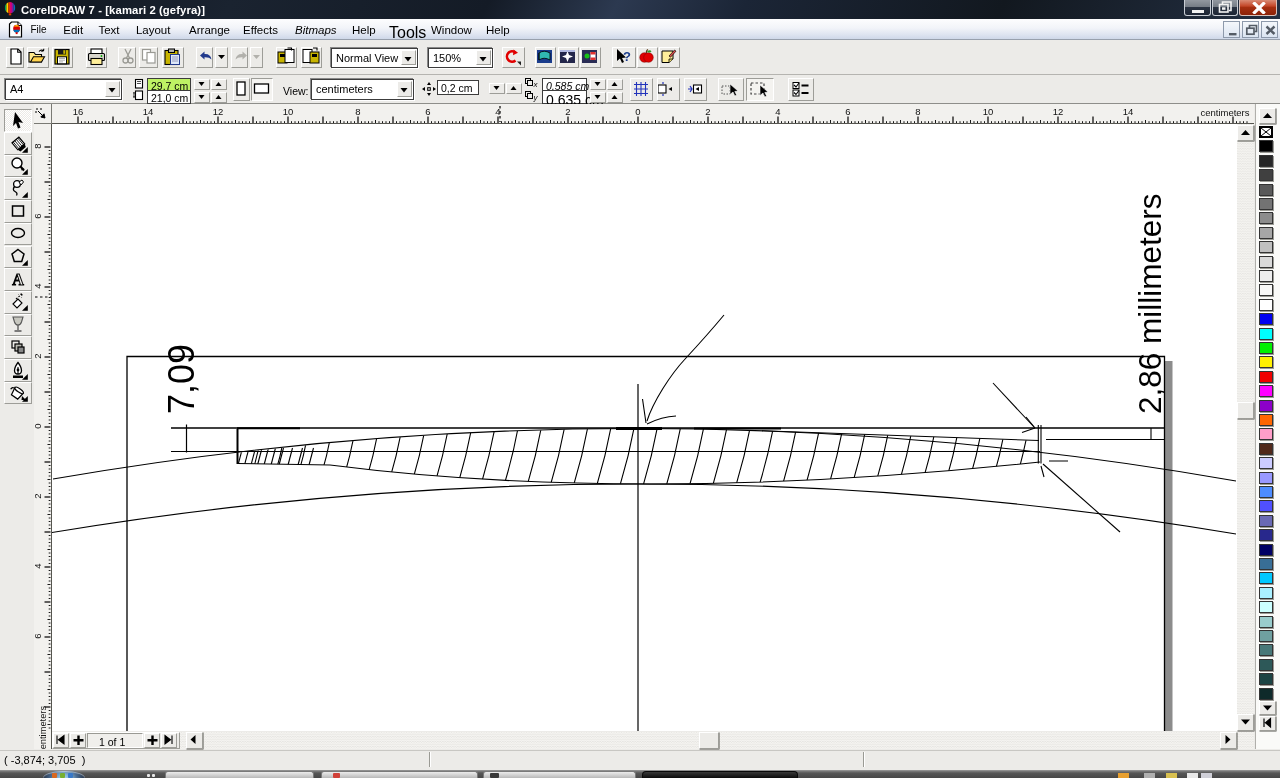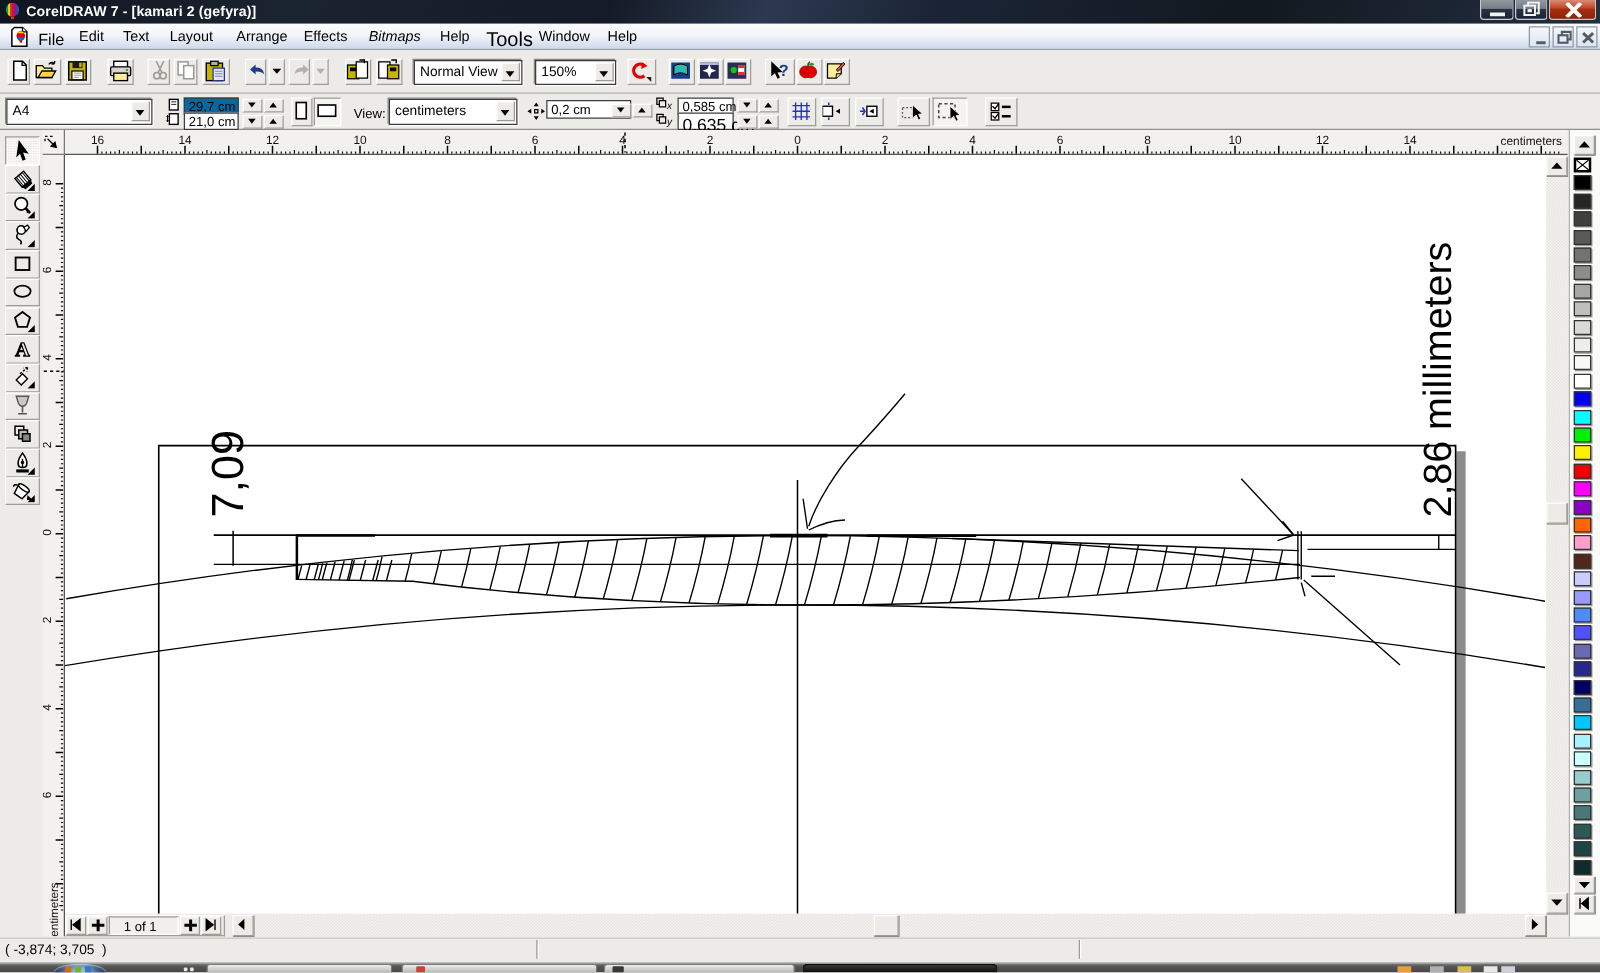--- a/index.html
+++ b/index.html
@@ -44,21 +44,21 @@
   </div>
 <div class="abs" style="left:0;top:19px;width:1280px;height:21px;background:linear-gradient(#fdfdfe 0%,#f2f4f9 45%,#dde3f0 80%,#cfd8e9 100%);border-bottom:1px solid #98a0ad;"></div>
 <svg class="abs" style="left:8px;top:21px" width="16" height="17" viewBox="0 0 16 17">
 <path d="M3.5,1 L10,1 L13.5,4.5 L13.5,16 L1.5,16 L1.5,3z" fill="#fff" stroke="#000" stroke-width="1.2"></path>
 <path d="M10,1 L10,4.5 L13.5,4.5" fill="#fff" stroke="#000" stroke-width="1.1"></path>
 <ellipse cx="8.6" cy="7.6" rx="3.4" ry="3.8" fill="#d00"></ellipse>
 <path d="M5.8,5.6 a3.4,3.8 0 0 1 5.6,0z" fill="#ffd400"></path>
 <path d="M5.3,8.8 a3.4,3.8 0 0 0 6.6,0z" fill="#0072bc"></path>
 <rect x="7.7" y="11.2" width="1.9" height="1.9" fill="#d00"></rect>
 </svg>
-<span class="abs" style="left:30.5px;top:23.5px;font-size:13px;color:#000;">File</span>
+<span class="abs" style="left:30.5px;top:23.5px;font-size:10px;color:#000;">File</span>
 <span class="abs" style="left:63.3px;top:23.5px;font-size:11.5px;color:#000;">Edit</span>
 <span class="abs" style="left:98.4px;top:23.5px;font-size:11.5px;color:#000;">Text</span>
 <span class="abs" style="left:135.9px;top:23.5px;font-size:11.5px;color:#000;">Layout</span>
 <span class="abs" style="left:189.1px;top:23.5px;font-size:11.5px;color:#000;">Arrange</span>
 <span class="abs" style="left:243px;top:23.5px;font-size:11.5px;color:#000;">Effects</span>
 <span class="abs" style="left:295px;top:23.5px;font-size:11.5px;color:#000;font-style:italic;">Bitmaps</span>
 <span class="abs" style="left:352px;top:23.5px;font-size:11.5px;color:#000;">Help</span>
 <span class="abs" style="left:389px;top:23.5px;font-size:16px;color:#000;">Tools</span>
 <span class="abs" style="left:431px;top:23.5px;font-size:11.5px;color:#000;">Window</span>
 <span class="abs" style="left:486px;top:23.5px;font-size:11.5px;color:#000;">Help</span>
@@ -241,21 +241,21 @@
         <path d="M2.5,4 L9.5,4 L6,8.5z" fill="#000"></path>
       </svg>
     </div>
   </div>
 <svg class="abs" style="left:133px;top:78px" width="13" height="24" viewBox="0 0 13 24">
 <rect x="2.5" y="1.5" width="7" height="8.5" fill="#fff" stroke="#000" stroke-width="1.1"></rect>
     <path d="M4,3.5 h4 M4,5.5 h4" stroke="#000" stroke-width="0.7"></path>
 <rect x="2.5" y="13" width="7" height="8.5" fill="#fff" stroke="#000" stroke-width="1.1"></rect>
     <path d="M1,14.5 l0,5 M0.2,15.5 l0.8,-1.2 l0.8,1.2 M0.2,18.3 l0.8,1.2 l0.8,-1.2" stroke="#000" stroke-width="0.8" fill="none"></path>
 </svg>
-<div class="abs" style="left:147px;top:78px;width:44px;height:13.5px;background:#0369a1;border:1.2px solid #3c3c3c;">
+<div class="abs" style="left:147px;top:78px;width:44px;height:13.5px;background:#bef264;border:1.2px solid #3c3c3c;">
     <span style="position:absolute;left:3px;top:1px;font-size:10.5px;color:#000;white-space:nowrap;">29,7 cm</span>
   </div>
 <div class="abs" style="left:147px;top:90px;width:44px;height:13.5px;background:#fff;border:1.2px solid #3c3c3c;">
     <span style="position:absolute;left:3px;top:1px;font-size:10.5px;color:#000;white-space:nowrap;">21,0 cm</span>
   </div>
 <div class="abs" style="left:194px;top:79px;width:33px;height:11px;">
     <div class="abs btn3d" style="left:0;top:0;width:16px;height:11px;">
       <svg width="13" height="8" viewBox="0 0 13 8" style="position:absolute;left:0;top:0">
         <path d="M3.5,2 L9.5,2 L6.5,6z" fill="#000"></path>
       </svg>
@@ -294,21 +294,21 @@
     <div class="abs btn3d" style="right:1px;top:1px;width:15px;height:15.5px;">
       <svg width="12" height="12" viewBox="0 0 12 12" style="position:absolute;left:0px;top:2px">
         <path d="M2.5,4 L9.5,4 L6,8.5z" fill="#000"></path>
       </svg>
     </div>
   </div>
 <svg class="abs" style="left:421px;top:81px" width="16" height="16" viewBox="0 0 16 16">
     <path d="M8,1 L10,4 L6,4z M8,15 L10,12 L6,12z M1,8 L4,6 L4,10z M15,8 L12,6 L12,10z" fill="#000"></path>
     <rect x="6.7" y="6.7" width="2.6" height="2.6" fill="none" stroke="#000" stroke-width="1"></rect>
   </svg>
-<div class="abs" style="left:437px;top:79.5px;width:68px;height:15px;background:#fff;border:1.2px solid #3c3c3c;">
+<div class="abs" style="left:437px;top:79.5px;width:42px;height:15px;background:#fff;border:1.2px solid #3c3c3c;">
     <span style="position:absolute;left:3px;top:1px;font-size:10.5px;color:#000;white-space:nowrap;">0,2 cm</span>
   </div>
 <div class="abs" style="left:489px;top:83px;width:33px;height:11px;">
     <div class="abs btn3d" style="left:0;top:0;width:16px;height:11px;">
       <svg width="13" height="8" viewBox="0 0 13 8" style="position:absolute;left:0;top:0">
         <path d="M3.5,2 L9.5,2 L6.5,6z" fill="#000"></path>
       </svg>
     </div>
     <div class="abs btn3d" style="left:17px;top:0;width:16px;height:11px;">
       <svg width="13" height="8" viewBox="0 0 13 8" style="position:absolute;left:0;top:0">
@@ -318,21 +318,21 @@
   </div>
 <svg class="abs" style="left:524px;top:77px" width="18" height="26" viewBox="0 0 18 26">
 <rect x="1.5" y="1.5" width="5" height="5" fill="none" stroke="#000" stroke-width="1"></rect>
     <rect x="3.5" y="3.5" width="5" height="5" fill="#ecebe8" stroke="#000" stroke-width="1"></rect>
     <text x="9.5" y="10" font-size="8" font-style="italic" fill="#000">x</text>
 <rect x="1.5" y="14.5" width="5" height="5" fill="none" stroke="#000" stroke-width="1"></rect>
     <rect x="3.5" y="16.5" width="5" height="5" fill="#ecebe8" stroke="#000" stroke-width="1"></rect>
     <text x="9.5" y="23" font-size="8" font-style="italic" fill="#000">y</text>
 </svg>
 <div class="abs" style="left:542px;top:78px;width:45px;height:13.5px;background:#fff;border:1.2px solid #3c3c3c;">
-    <span style="position:absolute;left:3px;top:1px;font-size:10.5px;color:#000;white-space:nowrap;">0,585 cm</span>
+    <span style="position:absolute;left:3px;top:1px;font-size:10.5px;color:#000;white-space:nowrap;font-style:italic;">0,585 cm</span>
   </div>
 <div class="abs" style="left:542px;top:90px;width:45px;height:13.5px;background:#fff;border:1.2px solid #3c3c3c;">
     <span style="position:absolute;left:3px;top:1px;font-size:14px;color:#000;white-space:nowrap;">0,635 cm</span>
   </div>
 <div class="abs" style="left:590px;top:79px;width:33px;height:11px;">
     <div class="abs btn3d" style="left:0;top:0;width:16px;height:11px;">
       <svg width="13" height="8" viewBox="0 0 13 8" style="position:absolute;left:0;top:0">
         <path d="M3.5,2 L9.5,2 L6.5,6z" fill="#000"></path>
       </svg>
     </div>

